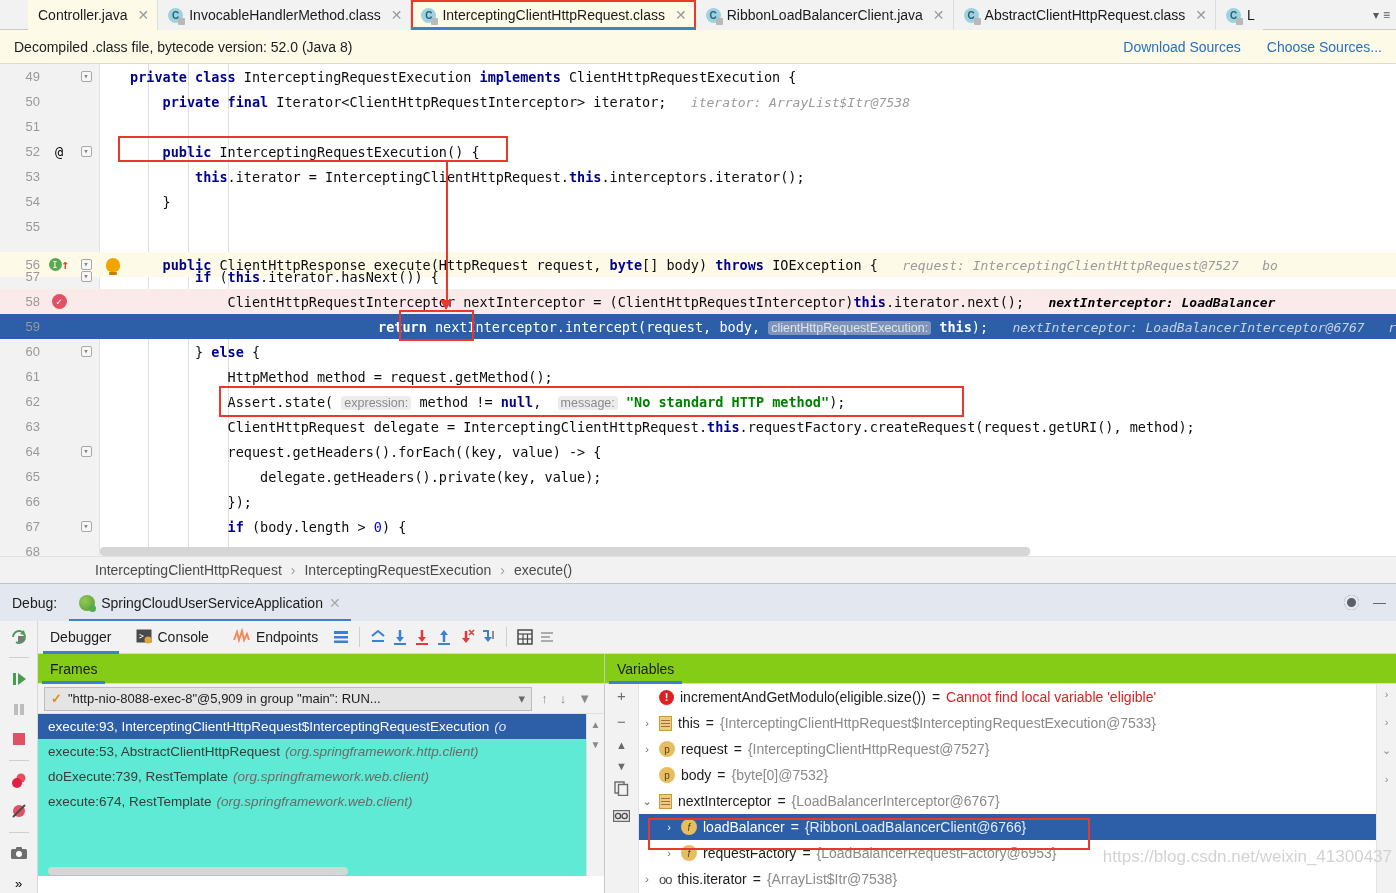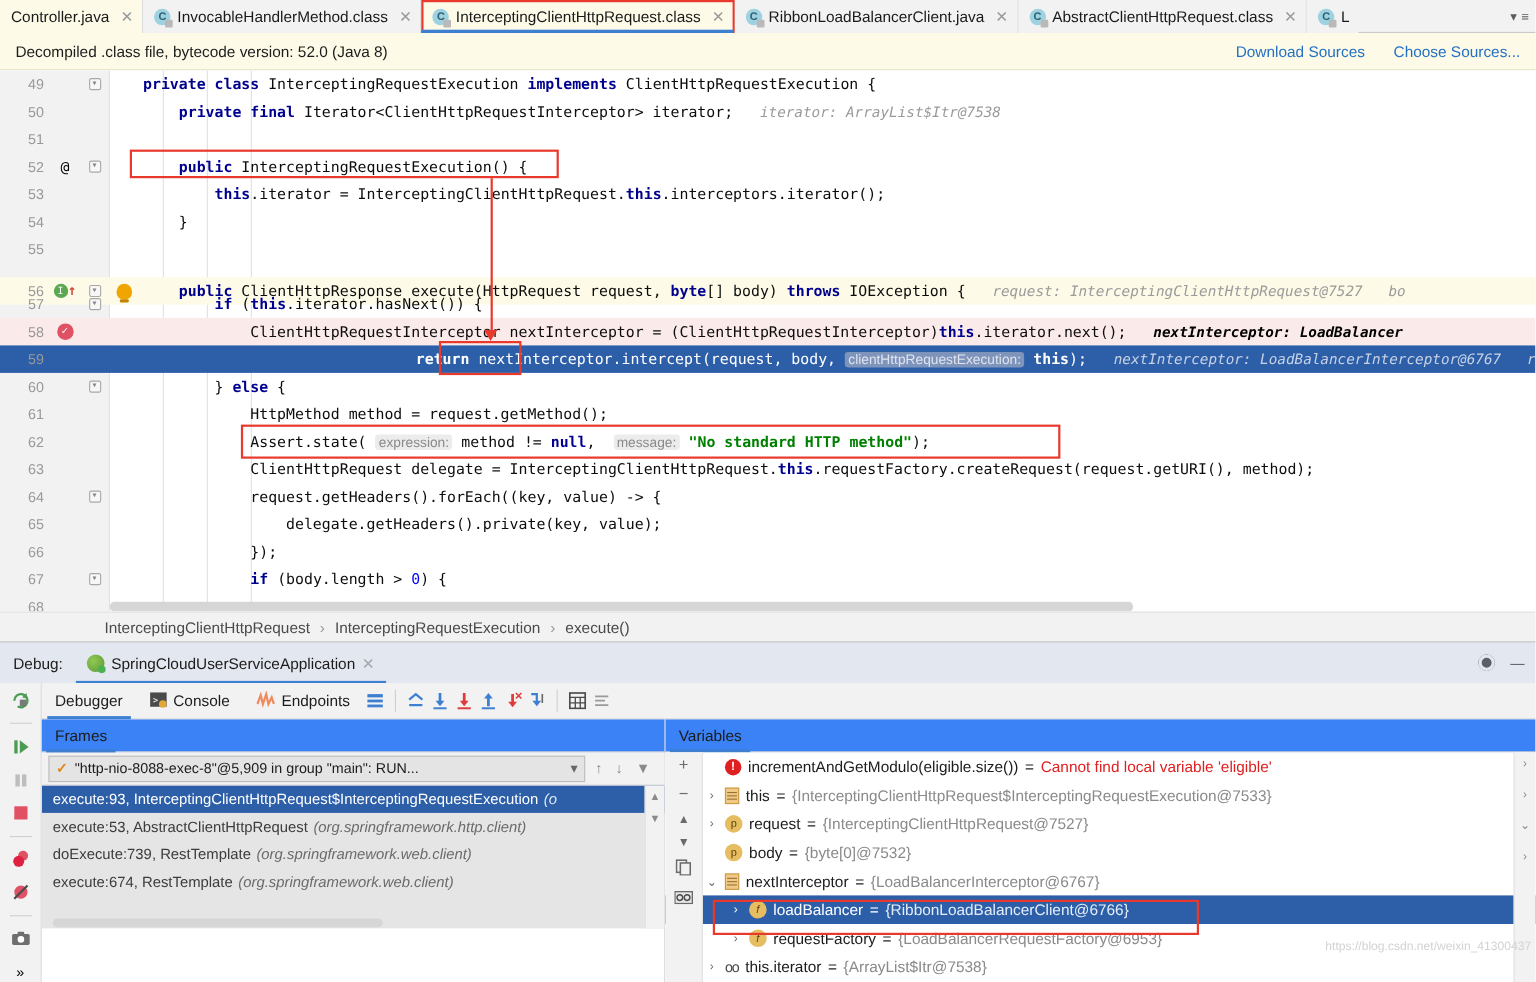--- a/index.html
+++ b/index.html
@@ -18,21 +18,21 @@
     background: #f2f2f2; display: flex; align-items: stretch;
     border-bottom: 1px solid #c9c9c9;
   }
   .tab {
     display: flex; align-items: center; gap: 6px;
     padding: 0 8px 0 10px; height: 30px;
     font-size: 14px; color: #1a1a1a; white-space: nowrap;
     border-right: 1px solid #dcdcdc; position: relative;
     background: #f2f2f2;
   }
-  .tab.active-file { background: #fdfbe8; }
+  .tab.active-file { background: #fdfbe8; margin-left: 28px; }
   .tab.selected { background: #fdfbe8; }
   .tab.selected::after {
     content: ""; position: absolute; left: 0; right: 0; bottom: 0;
     height: 3px; background: #3d7fd1;
   }
   .tab .closex { color: #9a9a9a; font-size: 14px; margin-left: 4px; }
   .tabhl { outline: 2px solid #e8392c; outline-offset: -2px; }
 
   .cls-icon {
     width: 15px; height: 15px; border-radius: 50%;
@@ -210,21 +210,21 @@
     content:"";position:absolute;left:5px;right:5px;bottom:0;height:3px;background:#3d7fd1;
   }
   .tb-sep { width:1px; height:20px; background:#cfcfcf; margin:0 7px; }
   .tb-ic { width:22px; height:22px; display:flex;align-items:center;justify-content:center; }
 
   .frames-pane {
     position: absolute; left: 38px; top: 33px; width: 567px; height: 239px;
     background: #ffffff; border-right: 1px solid #c8c8c8;
   }
   .pane-tabs {
-    height: 30px; display:flex; align-items:flex-start; background:#3b82f6;
+    height: 30px; display:flex; align-items:flex-start; background:#84cc16;
     border-bottom: 1px solid #d8d8d8;
   }
   .pane-tab {
     height:30px; padding: 0 12px; display:flex;align-items:center;
     font-size:14px; color:#1c1c1c; position:relative;
   }
   .pane-tab.active::after{
     content:"";position:absolute;left:4px;right:4px;bottom:0;height:3px;background:#3d7fd1;
   }
   .thread-bar {
@@ -233,21 +233,21 @@
   }
   .thread-sel {
     flex: 1 1 auto; height: 24px; background: #e4e4e4; border: 1px solid #bcbcbc;
     display: flex; align-items: center; gap: 6px; padding: 0 6px;
     font-size: 13px; color: #1c1c1c; white-space: nowrap; overflow: hidden;
   }
   .thread-sel .chk { color: #e08a1e; font-weight: bold; }
   .thread-sel .cv { margin-left: auto; color: #666; }
   .thread-btns { display:flex; align-items:center; gap:12px; padding: 0 9px; color:#8a8a8a; font-size:13px; }
 
-  .frames-list { background: #e5e5e5; height: 130px; overflow: hidden; position: relative; }
+  .frames-list { background: #5eead4; height: 162px; overflow: hidden; position: relative; }
   .frame-row {
     height: 25px; display: flex; align-items: center; padding-left: 10px;
     font-size: 13.5px; color: #3c3c3c; white-space: nowrap; overflow: hidden;
   }
   .frame-row.sel { background: #2d5fa8; color: #ffffff; }
   .frame-row .pkg { font-style: italic; color: #6a6a6a; margin-left: 5px; }
   .frame-row.sel .pkg { color: #dde6f5; }
   .frames-scrollbtns {
     position: absolute; right: 0; top: 0; width: 18px; height: 178px;
     background: #f2f2f2; border-left: 1px solid #ddd;
@@ -302,21 +302,21 @@
     color: #6a6a6a; font-size: 15px; background:#f2f2f2; border-right:1px solid #e2e2e2;
   }
   .vars-right-rail {
     position: absolute; right: 0; top: 0; width: 20px; height: 209px;
     background: #f2f2f2; border-left:1px solid #e2e2e2;
     display:flex; flex-direction:column; align-items:center; padding-top:4px; gap:16px;
     color:#8a8a8a; font-size:11px;
   }
   .watermark {
     position: absolute; right: 4px; bottom: 26px;
-    color: #d2d2d2; font-size: 11px; font-style: normal;
+    color: #d2d2d2; font-size: 17px; font-style: normal;
     font-family: "Liberation Sans", sans-serif;
   }
 </style>
 </head>
 <body>
 
 <div class="app">
 
   <div class="tabbar">
     <div class="tab active-file">

